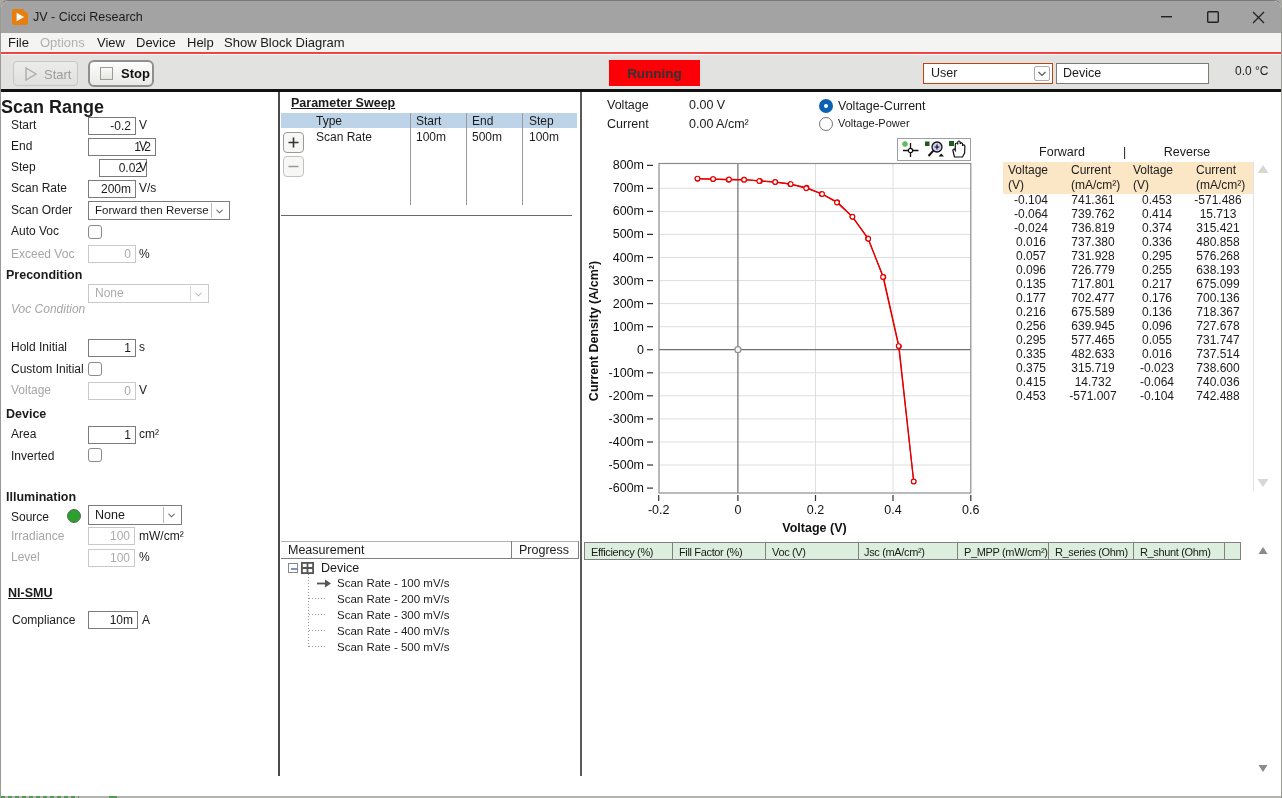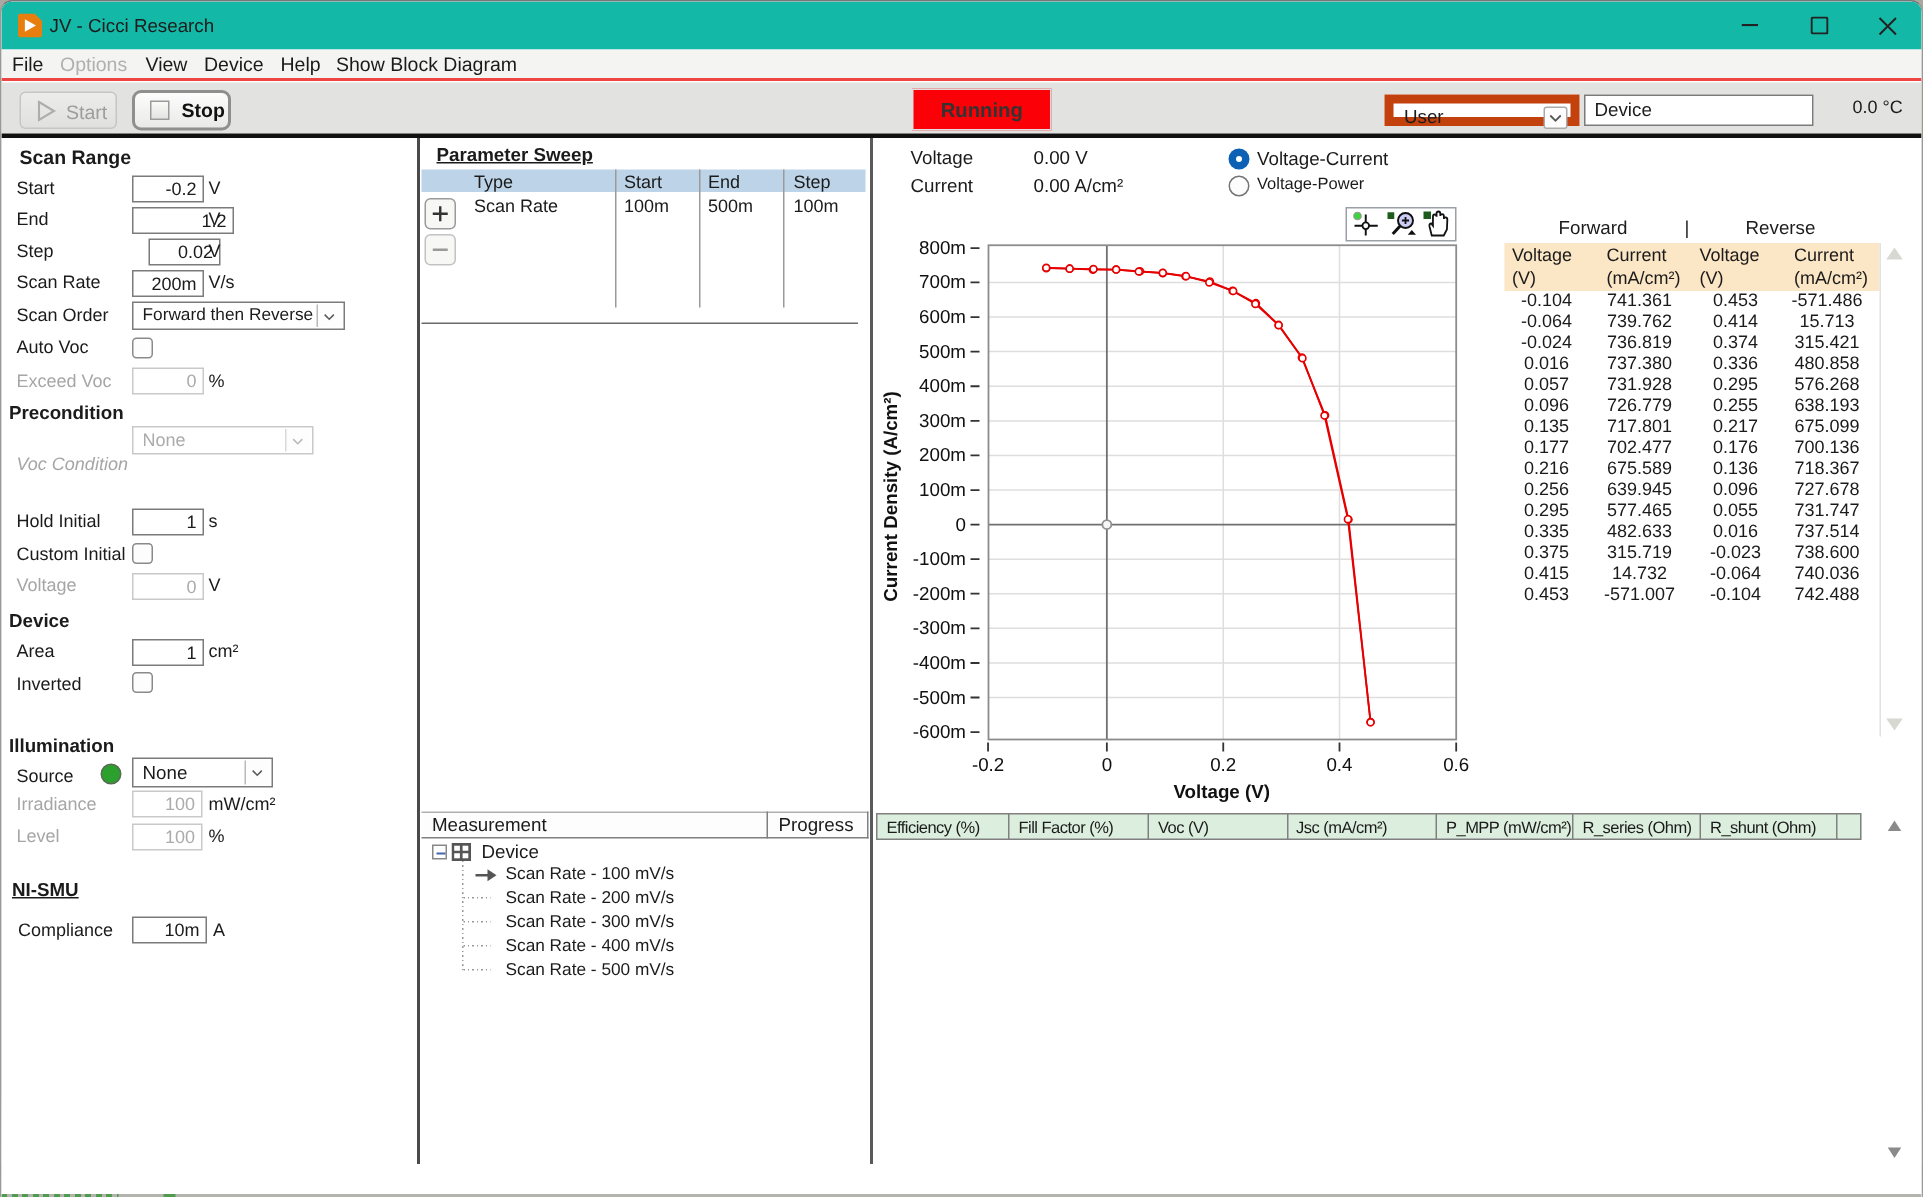--- a/index.html
+++ b/index.html
@@ -5,21 +5,21 @@
   * { margin:0; padding:0; box-sizing:border-box; }
   html,body { width:1282px; height:798px; overflow:hidden; }
   body { background:#a9a9a2; font-family:"Liberation Sans", sans-serif; }
   #win {
     position:absolute; left:0; top:0; width:1282px; height:798px;
     background:#ffffff; border-radius:8px 8px 0 0; overflow:hidden;
     border-left:1px solid #9a9a94; border-right:1px solid #9a9a94; border-top:1px solid #777;
   }
   .abs { position:absolute; }
   
-  #titlebar { position:absolute; left:0; top:0; width:100%; height:32px; background:#14b8a6;padding-left:20px; }
+  #titlebar { position:absolute; left:0; top:0; width:100%; height:32px; background:#a3a3a3;padding-left:20px; }
   #menubar { position:absolute; left:0; top:32px; width:100%; height:21px; background:#f4f4f2; border-bottom:2px solid #ef4444; font-size:13px; color:#1a1a1a; }
   #toolbar { position:absolute; left:0; top:54px; width:100%; height:34px; background:#e2e2e0; }
   #blacksep { position:absolute; left:0; top:88px; width:100%; height:3px; background:#111; }
   #main { position:absolute; left:0; top:91px; width:100%; height:684px; background:#fff; }
   #statusbar { position:absolute; left:0; top:775px; width:100%; height:20px; background:#e5e5e3; border-top:1px solid #a6a6a6; font-size:12.5px; color:#111; }
   #bottomedge { position:absolute; left:0; top:795px; width:100%; height:3px; background:#b4b4ae; }
   .lbl { position:absolute; font-size:12px; color:#1b1b1b; white-space:nowrap; }
   .dim { color:#a6a6a6; }
   .bold { font-weight:bold; }
   .fld { position:absolute; background:#fff; border:1px solid #7b7b7b; font-size:12px; color:#1b1b1b; text-align:right; padding-right:4px; line-height:16px; height:18px; }
@@ -72,37 +72,37 @@
         </svg>
       <span class="abs" style="left:30px;top:5px;font-size:13px;color:#9d9d9b;">Start</span>
     </div>
     <div class="abs" style="left:87px;top:5px;width:66px;height:27px;border:2px solid #8f8f8d;border-radius:6px;background:linear-gradient(#fdfdfd,#e9e9e7);">
       <div class="abs" style="left:10px;top:5px;width:13px;height:13px;border:1px solid #9b9b99;background:linear-gradient(#fafaf8,#e4e4e0);"></div>
       <span class="abs" style="left:31px;top:4px;font-size:13px;font-weight:bold;color:#111;">Stop</span>
     </div>
     <div class="abs" style="left:607px;top:4px;width:93px;height:28px;background:#fb0006;border:1px solid #e0e0e0;">
       <span class="abs" style="left:0;top:6px;width:100%;text-align:center;font-size:13.5px;font-weight:bold;color:#333;">Running</span>
     </div>
-    <div class="abs" style="left:922px;top:8px;width:130px;height:21px;background:#fff;border:6px solid #c2410c;">
+    <div class="abs" style="left:922px;top:8px;width:130px;height:21px;background:#fff;border:1px solid #c2410c;">
       <span class="abs" style="left:7px;top:2px;font-size:12.5px;color:#1b1b1b;">User</span>
       <div class="abs" style="right:2px;top:2px;width:16px;height:15px;border:1px solid #ababab;border-radius:2px;background:#fdfdfd;">
         <svg class="abs" style="left:3px;top:4px;" width="8" height="6" viewBox="0 0 8 6">
             <path d="M0.5 1 L4 4.5 L7.5 1" fill="none" stroke="#5a5a5a" stroke-width="1.2"></path>
           </svg>
       </div>
     </div>
     <div class="abs" style="left:1055px;top:8px;width:153px;height:21px;background:#fff;border:1px solid #7b7b7b;">
       <span class="abs" style="left:6px;top:2px;font-size:12.5px;color:#1b1b1b;">Device</span>
     </div>
     <span class="abs" style="left:1234px;top:9px;font-size:12px;color:#1b1b1b;">0.0 °C</span>
   </div>
   <div id="blacksep"></div>
   <div id="main">
 
-    <span class="lbl bold" style="left:12px;top:5px;font-size:13px;">Scan Range</span>
+    <span class="lbl bold" style="left:0;top:5px;font-size:18px;">Scan Range</span>
     <span class="lbl" style="left:10px;top:26px;">Start</span>
     <div class="fld" style="left:87px;top:25px;width:48px;">-0.2</div>
     <span class="lbl" style="left:138px;top:26px;">V</span>
     <span class="lbl" style="left:10px;top:47px;">End</span>
     <div class="fld" style="left:87px;top:46px;width:68px;">1.2</div>
     <span class="lbl" style="left:138px;top:47px;">V</span>
     <span class="lbl" style="left:10px;top:68px;">Step</span>
     <div class="fld" style="left:87px;top:67px;width:48px;margin-left:11px;">0.02</div>
     <span class="lbl" style="left:138px;top:68px;">V</span>
     <span class="lbl" style="left:10px;top:89px;">Scan Rate</span>

